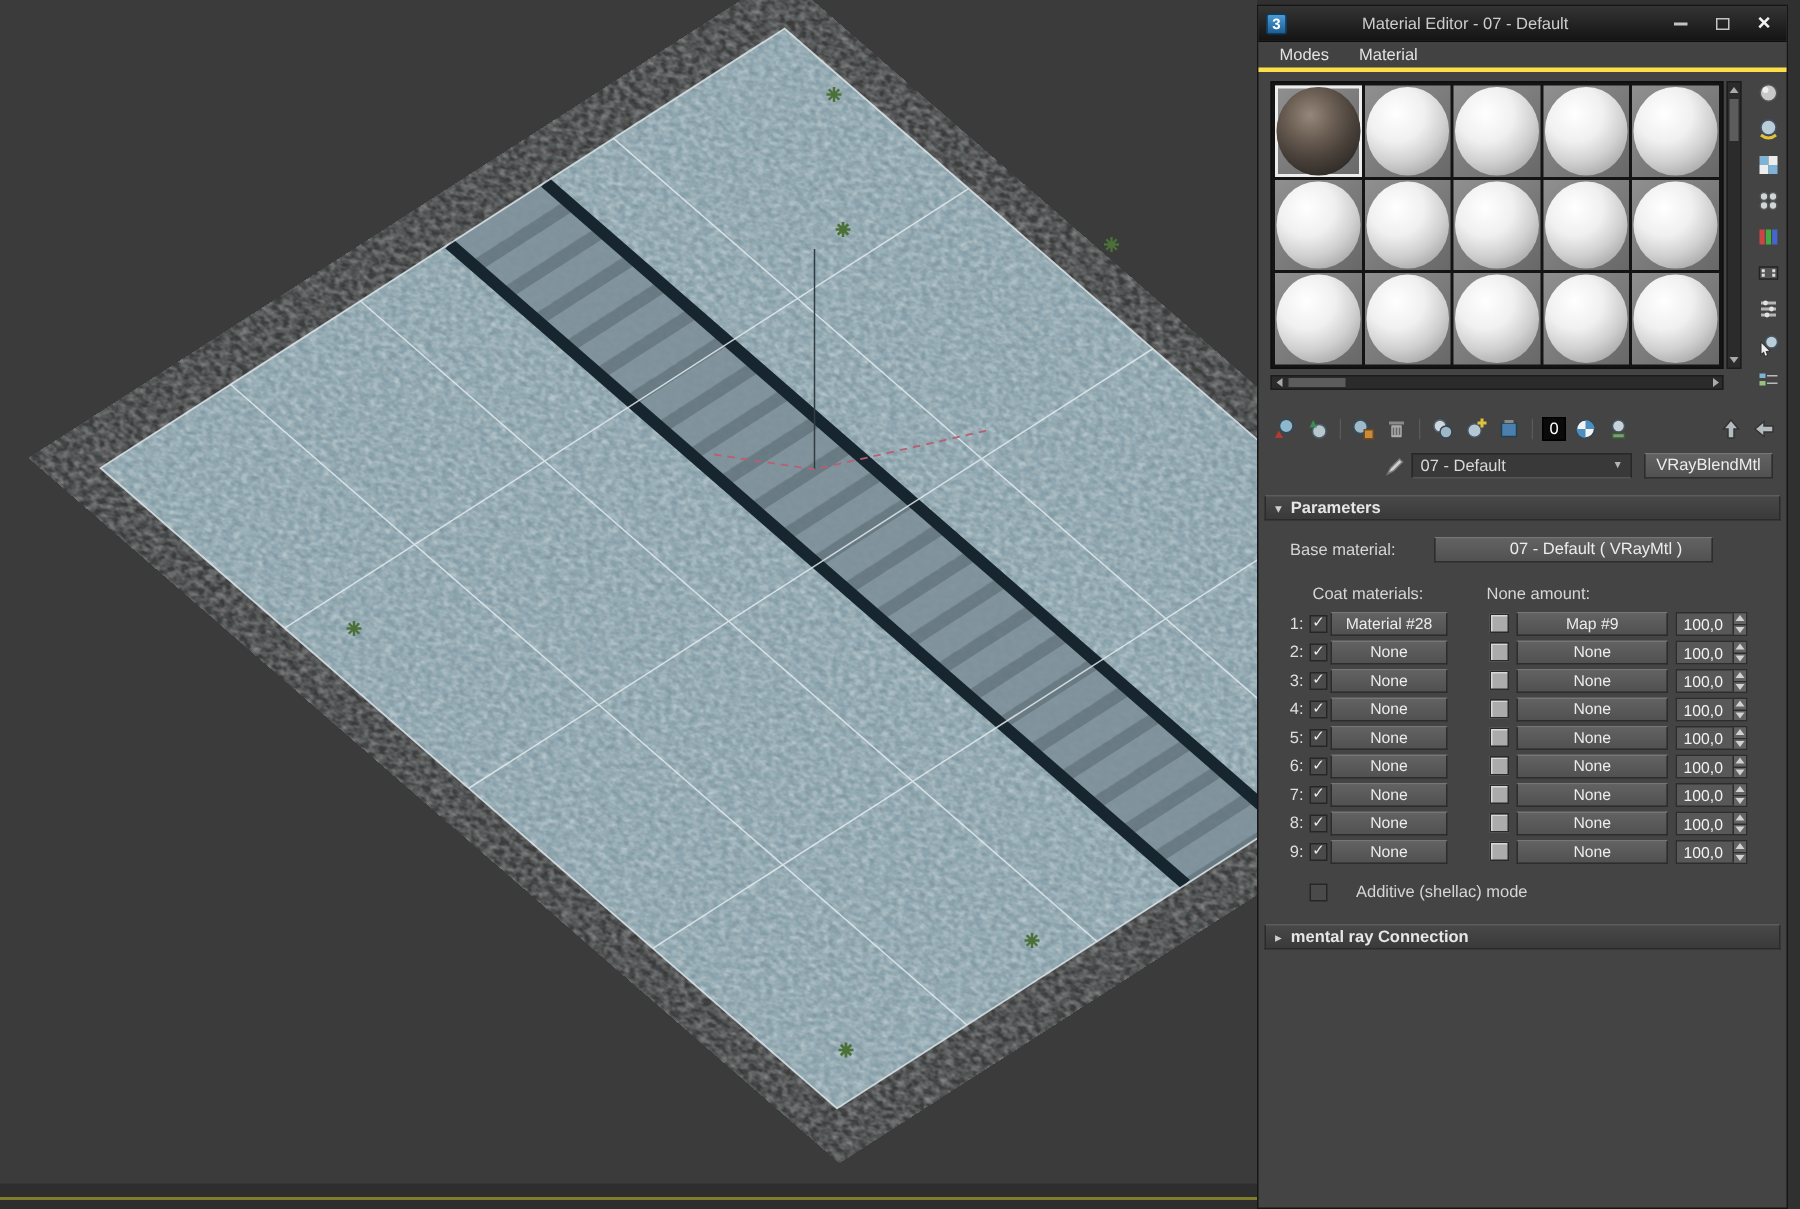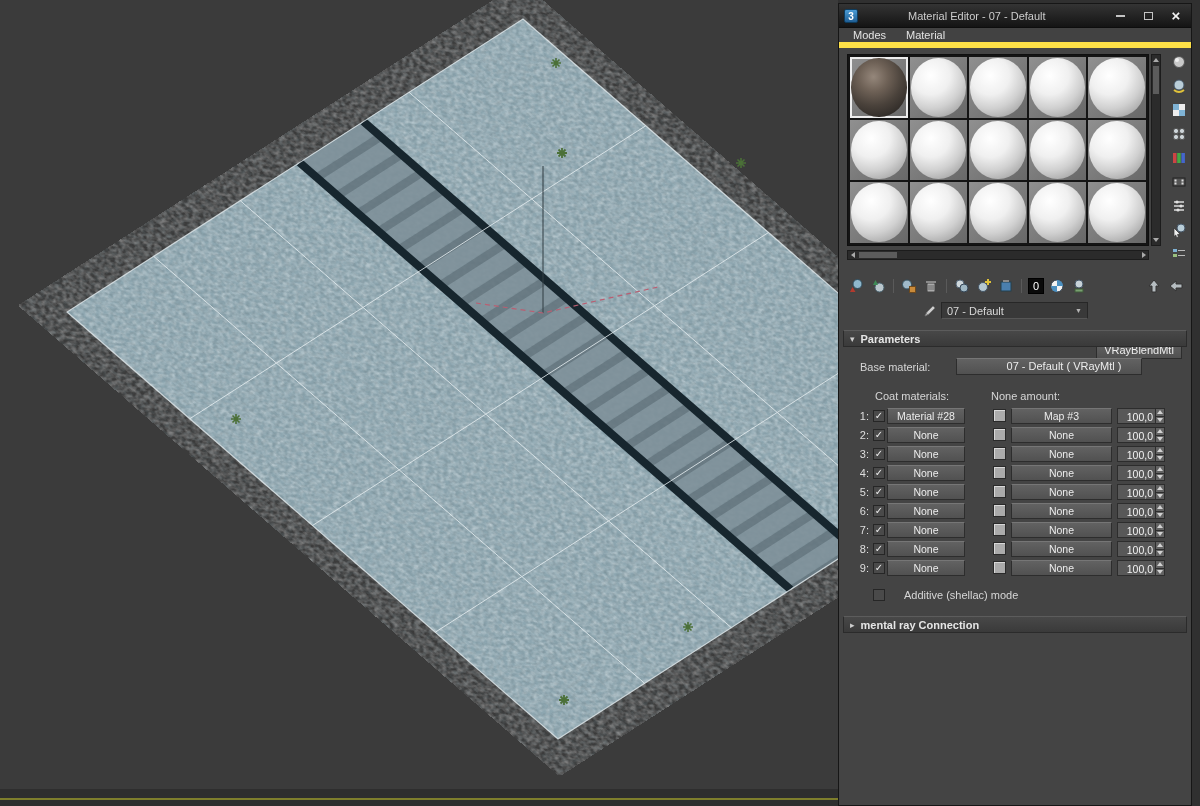--- a/index.html
+++ b/index.html
@@ -30,22 +30,22 @@
   }
   .title { color:#cdcdcd; font-size:11px;padding-left:44px; }
   .winbtns { margin-left:auto; display:flex; gap:8px; align-items:center; }
   .wb { width:20px; height:15px; display:flex; align-items:center; justify-content:center; }
   .glyph-min { width:9px; height:2px; background:#c4c4c4; }
   .glyph-restore { width:9px; height:8px; border:1px solid #c4c4c4; }
   .wb.close { color:#f2f2f2; font-size:15px; font-weight:bold; line-height:14px; }
 
   .menubar {
     position:absolute; left:0; top:24px; right:0; height:20px;
-    background:#424242; border-bottom:6px solid #fde047;
-    display:flex; align-items:center; padding:0 6px; gap:4px;
+    background:#424242; border-bottom:3px solid #fde047;
+    display:flex; align-items:flex-end; padding:0 6px; gap:4px;
   }
   .menu-item { padding:2px 8px; color:#e3e3e3; }
 
   
   .slots {
     position:absolute; left:8px; top:50px; width:302px; height:192px;
     display:grid; grid-template-columns:repeat(5,1fr); grid-auto-rows:1fr; gap:2px;
     background:#141414; border:1px solid #0f0f0f; padding:2px;
   }
   .slot { position:relative; background:linear-gradient(135deg,#909090,#686868); overflow:hidden; }
@@ -91,21 +91,21 @@
   .namedrop {
     position:absolute; left:102px; top:0; width:147px; height:17px;
     background:#393939; border:1px solid #272727; border-bottom-color:#565656;
     color:#d8d8d8; display:flex; align-items:center; padding:0 5px;
   }
   .namedrop .ddarrow { margin-left:auto; font-size:7px; color:#b5b5b5; }
   .btn3d {
     background:linear-gradient(#626262,#515151); border:1px solid #2d2d2d; border-top-color:#767676;
     color:#ececec; font-size:11px; text-align:center; font-family:inherit; padding:0;
   }
-  .typebtn { position:absolute; left:257px; top:0; width:86px; height:17px; line-height:15px;margin-top:40px; }
+  .typebtn { position:absolute; left:257px; top:0; width:86px; height:17px; line-height:15px; }
 
   
   .rollout {
     position:absolute; left:4px; right:4px; height:17px;
     background:linear-gradient(#484848,#3a3a3a); border:1px solid #2b2b2b; border-top-color:#5c5c5c;
     display:flex; align-items:center; gap:6px; padding:0 6px; font-weight:bold; color:#e6e6e6;
   }
   .roll-arrow { font-size:9px; color:#cfcfcf; font-weight:normal; }
   #params-header { top:326px; }
   #mray-header { top:612px; }
@@ -124,21 +124,21 @@
     font-size:10px; line-height:10px; text-align:center;
   }
   .cbtn { position:absolute; top:1px; height:16px; line-height:14px; font-size:10.5px; }
   .cbtn.mat { left:48px; width:78px; }
   .cswatch {
     position:absolute; left:154px; top:2px; width:13px; height:13px;
     background:#ababab; border:1px solid #2a2a2a; box-shadow:inset 1px 1px 0 #d8d8d8;
   }
   .cbtn.map { left:172px; width:101px; }
   .cspin { position:absolute; left:278px; top:1px; width:48px; height:16px; background:#585858; border:1px solid #2d2d2d; display:flex; }
-  .cspin-val { flex:1; text-align:right; padding:2px 2px 0 0; font-size:10.5px; color:#f2f2f2; }
+  .cspin-val { flex:1; text-align:center; padding:2px 2px 0 0; font-size:10.5px; color:#f2f2f2; }
   .spincol { width:9px; display:flex; flex-direction:column; border-left:1px solid #2d2d2d; }
   .sa { flex:1; display:flex; align-items:center; justify-content:center; background:#636363; }
   .sa.up::after { content:""; border-left:3px solid transparent; border-right:3px solid transparent; border-bottom:4px solid #d2d2d2; }
   .sa.dn::after { content:""; border-left:3px solid transparent; border-right:3px solid transparent; border-top:4px solid #d2d2d2; }
   .sa.up { border-bottom:1px solid #2d2d2d; }
 
   .additive { position:absolute; left:34px; top:585px; display:flex; align-items:center; gap:19px; color:#d6d6d6; }
   .addbox { width:12px; height:12px; background:#4a4a4a; border:1px solid #262626; }
 </style>
 </head>
@@ -463,21 +463,21 @@
   <span class="coat-label">Coat materials:</span>
   <span class="blend-label">None amount:</span>
 
   <div class="crows">
 
     <div class="crow">
       <span class="cnum">1:</span>
       <span class="cchk">✓</span>
       <button class="btn3d cbtn mat">Material #28</button>
       <span class="cswatch"></span>
-      <button class="btn3d cbtn map">Map #3</button>
+      <button class="btn3d cbtn map">Map #9</button>
       <span class="cspin">
           <span class="cspin-val">100,0</span>
           <span class="spincol">
             <span class="sa up"></span>
             <span class="sa dn"></span>
           </span>
         </span>
     </div>
 
     <div class="crow">

